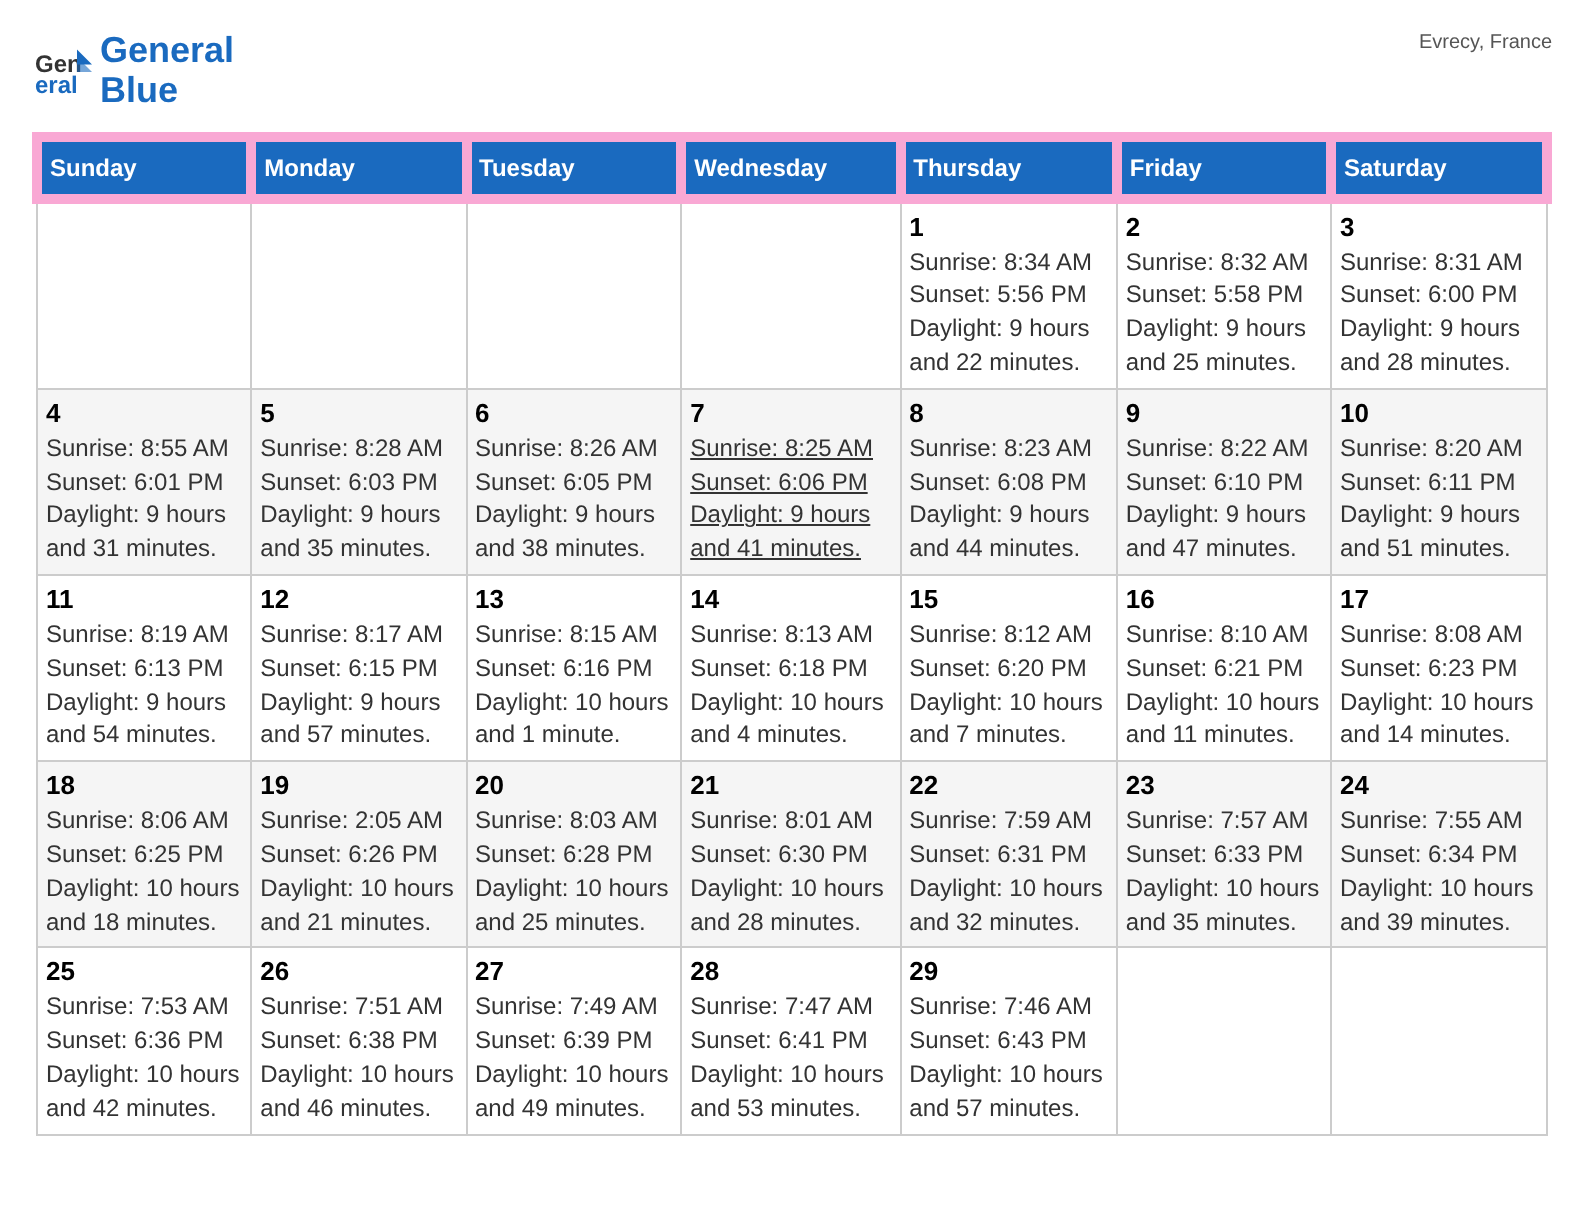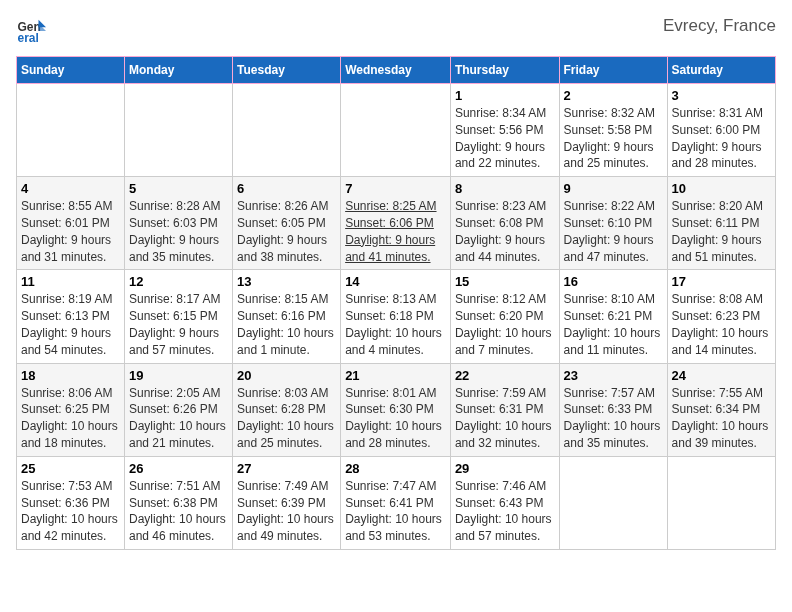--- a/index.html
+++ b/index.html
@@ -37,36 +37,36 @@
     }
     .title-area {
       text-align: right;
     }
     .main-title {
       font-size: 32px;
       font-weight: normal;
       color: #333;
     }
     .subtitle {
-      font-size: 17px;
+      font-size: 10px;
       color: #555;
     }
     table {
       width: 100%;
       border-collapse: collapse;
       font-size: 11px;
     }
     thead tr th {
       background-color: #1a6abf;
       color: #fff;
       padding: 6px 4px;
       text-align: left;
       font-size: 12px;
       font-weight: bold;
-      border: 1px solid #f9a8d4;
+      border: 5px solid #f9a8d4;
     }
     tbody tr td {
       border: 1px solid #ccc;
       vertical-align: top;
       padding: 4px;
       width: 113px;
       min-height: 80px;
       background: #fff;
     }
     .day-number {
@@ -94,20 +94,25 @@
 <body>
 
 <div class="header-area">
   <div class="logo">
     <svg class="logo-icon" viewBox="0 0 40 40">
       <text x="2" y="20" font-size="16" font-weight="bold" fill="#333">Gen</text>
       <text x="2" y="34" font-size="16" font-weight="bold" fill="#1a6abf">eral</text>
       <polygon points="30,5 40,15 30,15" fill="#1a6abf"></polygon>
       <polygon points="30,10 40,20 30,20" fill="#1a6abf" opacity="0.6"></polygon>
     </svg>
+    <div>
+      <div class="logo-text">
+        <span>General</span><br><span style="color:#1a6abf">Blue</span>
+      </div>
+    </div>
   </div>
   <div class="title-area">
     <div class="subtitle">Evrecy, France</div>
   </div>
 </div>
 
 <table>
   <thead>
     <tr>
     <th>Sunday</th>

